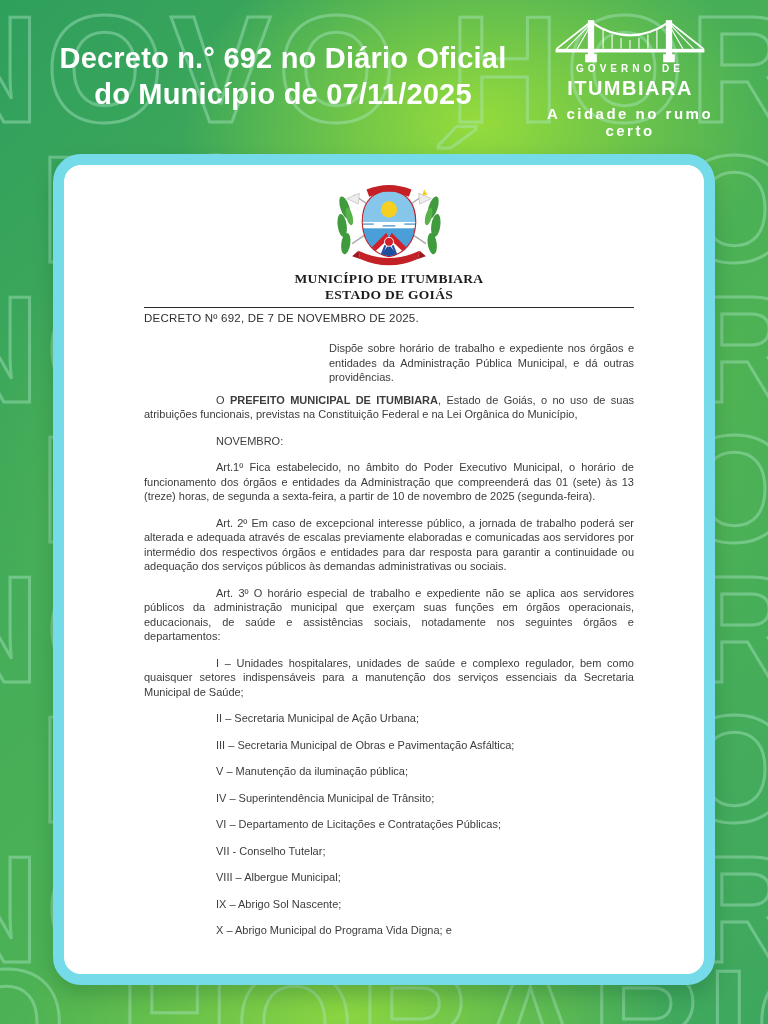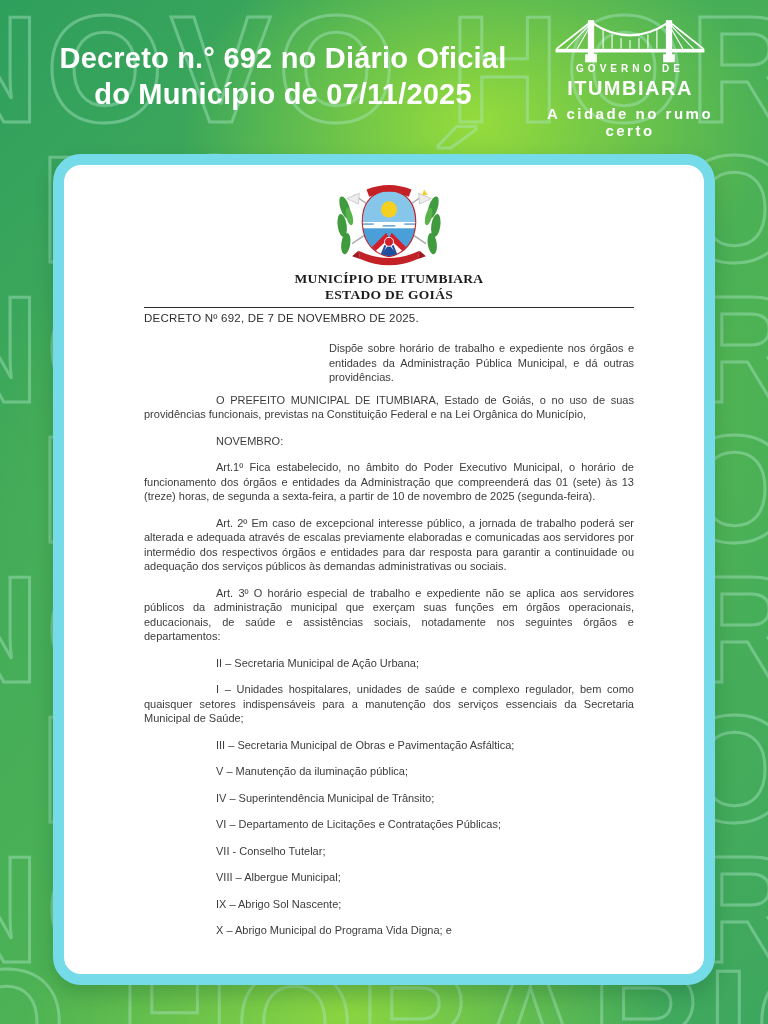--- a/index.html
+++ b/index.html
@@ -46,21 +46,21 @@
     position:absolute; inset:0; padding:12px 70px 0 80px;
     color:#3c3c3c; font-size:11px; line-height:14.5px;border-radius:15px;
   }
   .arms { text-align:center; }
   .inst { text-align:center; font-family:"Liberation Serif", serif; font-weight:700; color:#1c1c1c; font-size:13.5px; line-height:16px; letter-spacing:.3px; }
   .rule { border:none; border-top:1.6px solid #2b2b2b; margin:4px 0 3px 0; }
   .decree-title { font-size:11.5px; color:#2e2e2e; letter-spacing:.2px; margin-bottom:16px; }
   .summary { width:305px; margin-left:auto; margin-right:0; text-align:justify; margin-bottom:8px; }
   p.body { text-align:justify; text-indent:72px; margin-bottom:12px; }
   .items p.body { margin-bottom:12px; }
-  .bold { font-weight:400; }
+  .bold { font-weight:700; }
 </style>
 </head>
 <body>
 
 <div class="canvas">
 
   <div class="wm">
     <div class="wm-row" style="left:-70px;  top:-18px;">NOVO HORÁRIO</div>
     <div class="wm-row" style="left:-480px; top:122px;">NOVO HORÁRIO</div>
     <div class="wm-row" style="left:-70px;  top:262px;">NOVO HORÁRIO</div>
@@ -171,31 +171,31 @@
 
       <div class="inst">MUNICÍPIO DE ITUMBIARA</div>
       <div class="inst">ESTADO DE GOIÁS</div>
 
       <hr class="rule">
 
       <div class="decree-title">DECRETO Nº 692, DE 7 DE NOVEMBRO DE 2025.</div>
 
       <div class="summary">Dispõe sobre horário de trabalho e expediente nos órgãos e entidades da Administração Pública Municipal, e dá outras providências.</div>
 
-      <p class="body"><span>O </span><span class="bold">PREFEITO MUNICIPAL DE ITUMBIARA</span><span>, Estado de Goiás, o no uso de suas providências funcionais, previstas na Constituição Federal e na Lei Orgânica do Município,</span></p>
+      <p class="body"><span>O </span><span class="bold">PREFEITO MUNICIPAL DE ITUMBIARA</span><span>, Estado de Goiás, o no uso de suas atribuições funcionais, previstas na Constituição Federal e na Lei Orgânica do Município,</span></p>
 
       <p class="body">NOVEMBRO:</p>
 
       <p class="body">Art.1º Fica estabelecido, no âmbito do Poder Executivo Municipal, o horário de funcionamento dos órgãos e entidades da Administração que compreenderá das 01 (sete) às 13 (treze) horas, de segunda a sexta-feira, a partir de 10 de novembro de 2025 (segunda-feira).</p>
       <p class="body">Art. 2º Em caso de excepcional interesse público, a jornada de trabalho poderá ser alterada e adequada através de escalas previamente elaboradas e comunicadas aos servidores por intermédio dos respectivos órgãos e entidades para dar resposta para garantir a continuidade ou adequação dos serviços públicos às demandas administrativas ou sociais.</p>
       <p class="body">Art. 3º O horário especial de trabalho e expediente não se aplica aos servidores públicos da administração municipal que exerçam suas funções em órgãos operacionais, educacionais, de saúde e assistências sociais, notadamente nos seguintes órgãos e departamentos:</p>
 
       <div class="items">
+        <p class="body">I – Unidades hospitalares, unidades de saúde e complexo regulador, bem como quaisquer setores indispensáveis para a manutenção dos serviços essenciais da Secretaria Municipal de Saúde;</p>
         <p class="body">II – Secretaria Municipal de Ação Urbana;</p>
-        <p class="body">I – Unidades hospitalares, unidades de saúde e complexo regulador, bem como quaisquer setores indispensáveis para a manutenção dos serviços essenciais da Secretaria Municipal de Saúde;</p>
         <p class="body">III – Secretaria Municipal de Obras e Pavimentação Asfáltica;</p>
         <p class="body">V – Manutenção da iluminação pública;</p>
         <p class="body">IV – Superintendência Municipal de Trânsito;</p>
         <p class="body">VI – Departamento de Licitações e Contratações Públicas;</p>
         <p class="body">VII - Conselho Tutelar;</p>
         <p class="body">VIII – Albergue Municipal;</p>
         <p class="body">IX – Abrigo Sol Nascente;</p>
         <p class="body">X – Abrigo Municipal do Programa Vida Digna; e</p>
       </div>
 

